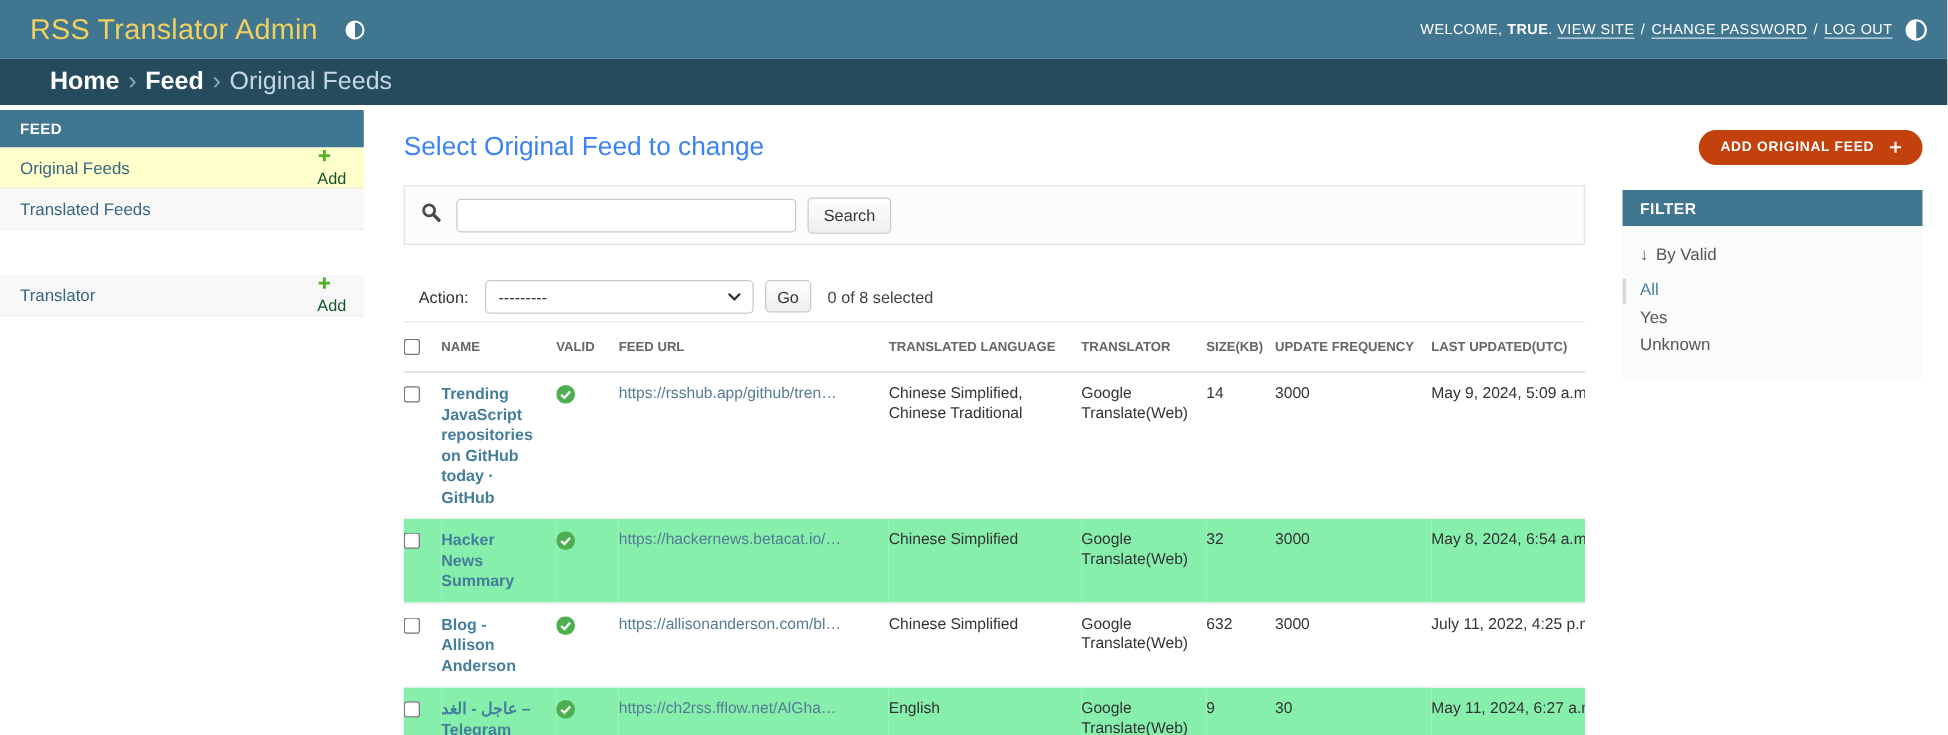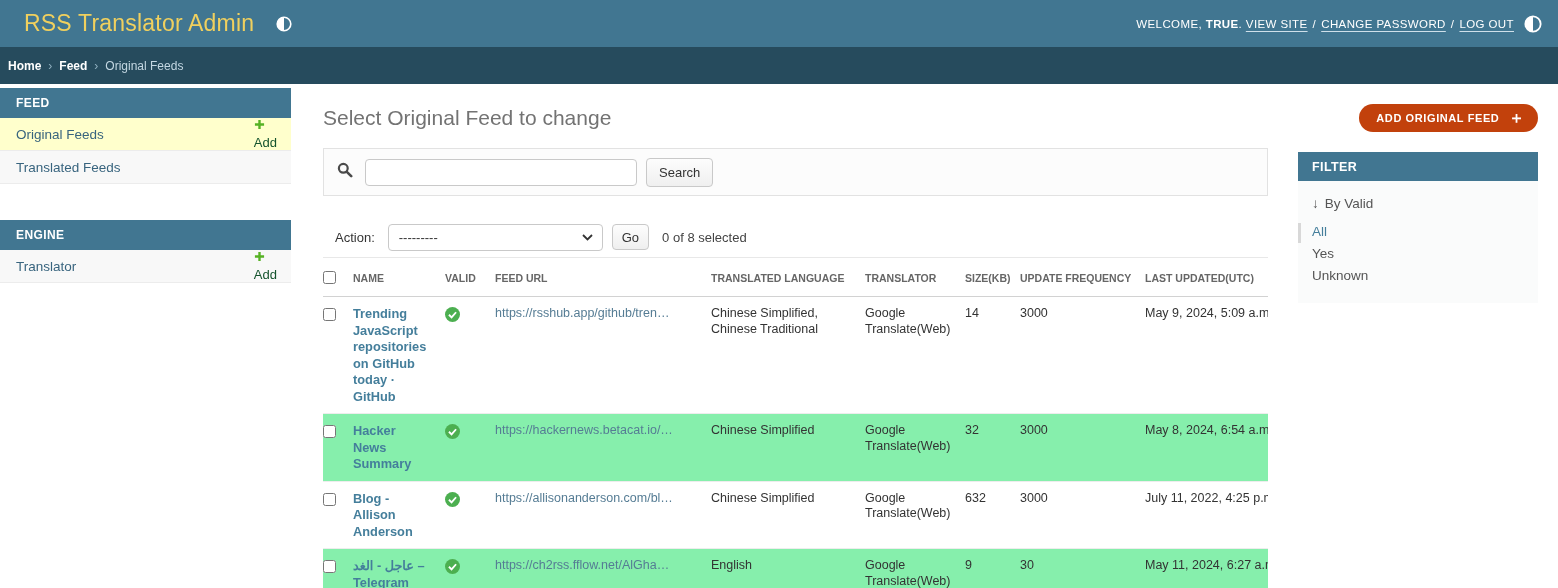--- a/index.html
+++ b/index.html
@@ -9,41 +9,41 @@
   .hdr { position:absolute; left:0; top:0; width:1558px; height:47px; background:#417691; display:flex; align-items:center; }
   .hdr-title { color:#f0d05e; font-size:23px; font-weight:400; margin-left:24px; letter-spacing:.2px; }
   .hdr-theme1 { margin-left:22px; display:flex; align-items:center; cursor:pointer; }
   .hdr-right { position:absolute; right:16px; top:0; height:47px; display:flex; align-items:center; color:#fff; font-size:11.5px; letter-spacing:.4px; }
   .hdr-right a { color:#fff; text-decoration:underline; text-underline-offset:3px; text-decoration-color:#cfe0ea; cursor:pointer; }
   .hdr-right .sep { margin:0 5px; text-decoration:none; }
   .hdr-right b { font-weight:700; }
   .hdr-theme2 { margin-left:10px; display:flex; align-items:center; cursor:pointer; }
 
   
-  .crumbs { position:absolute; left:0; top:47px; width:1558px; height:37px; background:#264b5d; display:flex; align-items:center; padding-left:8px; font-size:12px; }
+  .crumbs { position:absolute; left:0; top:47px; width:1558px; height:37px; background:#264b5d; display:flex; align-items:center; padding-left:40px; font-size:20px; }
   .crumbs a { color:#fff; font-weight:700; text-decoration:none; cursor:pointer; }
   .crumbs .csep { color:#8fb0c0; margin:0 7px; }
   .crumbs .cur { color:#c3d7e2; font-weight:400; }
 
   
   .sidebar { position:absolute; left:0; top:84px; width:291px; }
   .side-filter { display:block; width:275px; margin:8px 8px 5px 8px; height:23px; border:1px solid #c9c9c9; font-size:12.5px; padding:0 7px; color:#333; font-family:"Liberation Sans",sans-serif; }
   .side-filter::placeholder { color:#8a8a8a; }
   .module { margin-top:4px; }
   .mod-caption { height:30px; background:#417691; color:#fff; font-size:12px; font-weight:700; letter-spacing:.4px; display:flex; align-items:center; padding-left:16px; text-transform:uppercase; }
   .mod-row { height:33px; background:#f8f8f8; border-bottom:1px solid #ececec; display:flex; align-items:center; padding:0 14px 0 16px; }
   .mod-row.sel { background:#ffffcc; }
   .mod-row a.mlink { color:#38647e; font-size:13.5px; text-decoration:none; cursor:pointer; }
   .mod-row .spacer { flex:1; }
   .addlink { display:flex; align-items:flex-start; gap:5px; color:#14532d; font-size:13px; text-decoration:none; cursor:pointer;flex-direction:column; }
   .module + .module { margin-top:36px; }
 
   
   .main { position:absolute; left:323px; top:84px; width:945px; }
-  .page-title { position:absolute; top:22px; left:0; font-size:21px; font-weight:300; color:#737373; }
+  .page-title { position:absolute; top:22px; left:0; font-size:21px; font-weight:300; color:#3b82f6; }
   .searchbar { position:absolute; top:64px; left:0; width:945px; height:48px; border:1px solid #e2e2e2; background:#fcfcfc; display:flex; align-items:center; padding-left:13px; }
   .search-input { width:272px; height:27px; border:1px solid #c9c9c9; border-radius:4px; margin-left:12px; padding:0 8px; font-size:13px; }
   .btn { border:1px solid #c9c9c9; border-radius:4px; background:linear-gradient(#fdfdfd,#efefef); color:#333; font-size:13px; height:29px; padding:0 12px; cursor:pointer; font-family:"Liberation Sans",sans-serif; }
   .search-btn { margin-left:9px; }
   .actions { position:absolute; top:138px; left:0; width:945px; height:30px; display:flex; align-items:center; }
   .action-label { font-size:13px; color:#333; margin-left:12px; }
   .action-select { width:215px; height:27px; border:1px solid #c9c9c9; border-radius:4px; margin-left:13px; display:flex; align-items:center; padding:0 10px; font-size:13px; color:#333; cursor:pointer; background:#fff; position:relative; }
   .action-select svg { position:absolute; right:9px; }
   .go-btn { margin-left:9px; height:26px; padding:0 9px; }
   .sel-count { font-size:13px; color:#444; margin-left:13px; }
@@ -131,21 +131,20 @@
             <path d="M6 1 V11 M1 6 H11" stroke="#56b224" stroke-width="2.6"></path>
           </svg>
         <span>Add</span>
       </a>
     </div>
     <div class="mod-row">
       <a class="mlink">Translated Feeds</a>
     </div>
   </div>
   <div class="module">
-    <div class="mod-caption">ENGINE</div>
     <div class="mod-row">
       <a class="mlink">Translator</a>
       <span class="spacer"></span>
       <a class="addlink">
         <svg width="11" height="11" viewBox="0 0 12 12">
             <path d="M6 1 V11 M1 6 H11" stroke="#56b224" stroke-width="2.6"></path>
           </svg>
         <span>Add</span>
       </a>
     </div>

